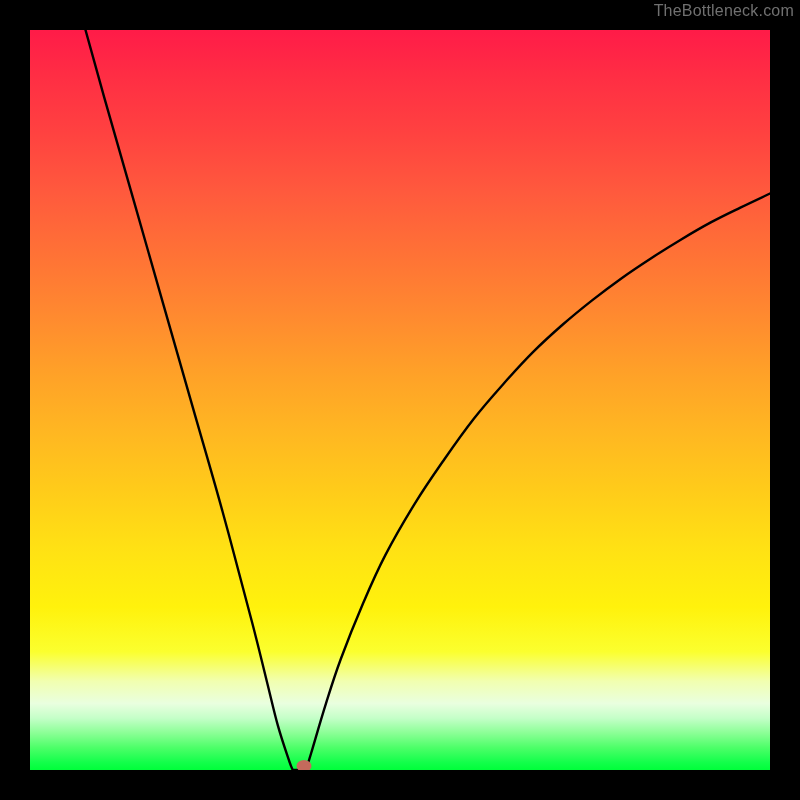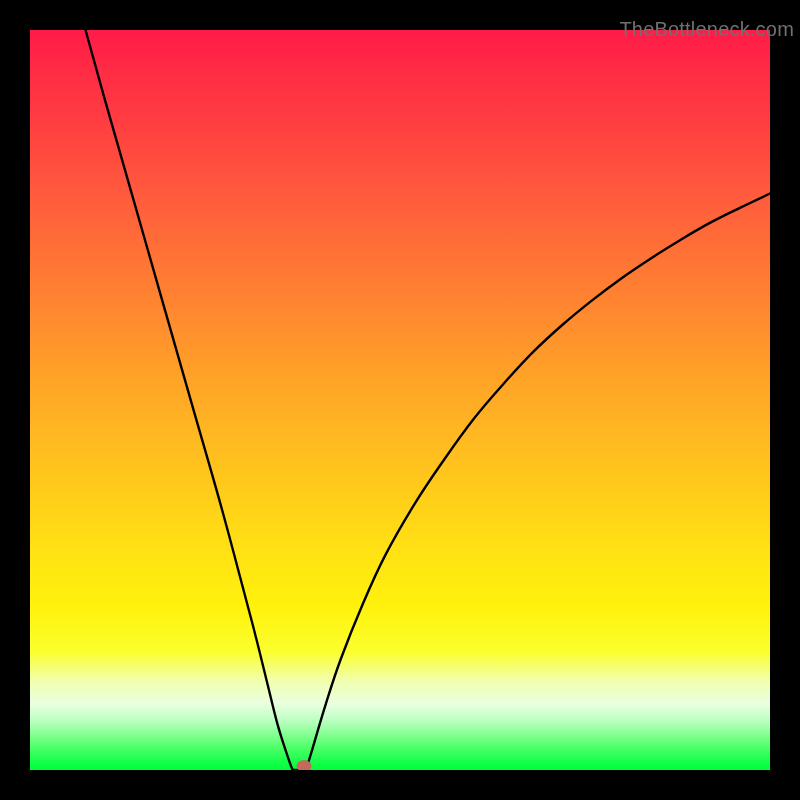--- a/index.html
+++ b/index.html
@@ -12,24 +12,24 @@
     overflow: hidden;
   }
   .frame {
     position: relative;
     width: 800px;
     height: 800px;
     background: #000;
   }
   .watermark {
     position: absolute;
-    top: 18px;
+    top: 2px;
     right: 6px;
     color: #707070;
-    font-size: 20px;
+    font-size: 16px;
     font-weight: 500;
     letter-spacing: 0.2px;
     z-index: 50;
   }
   .plot-box {
     position: absolute;
     left: 30px;
     top: 30px;
     width: 740px;
     height: 740px;

